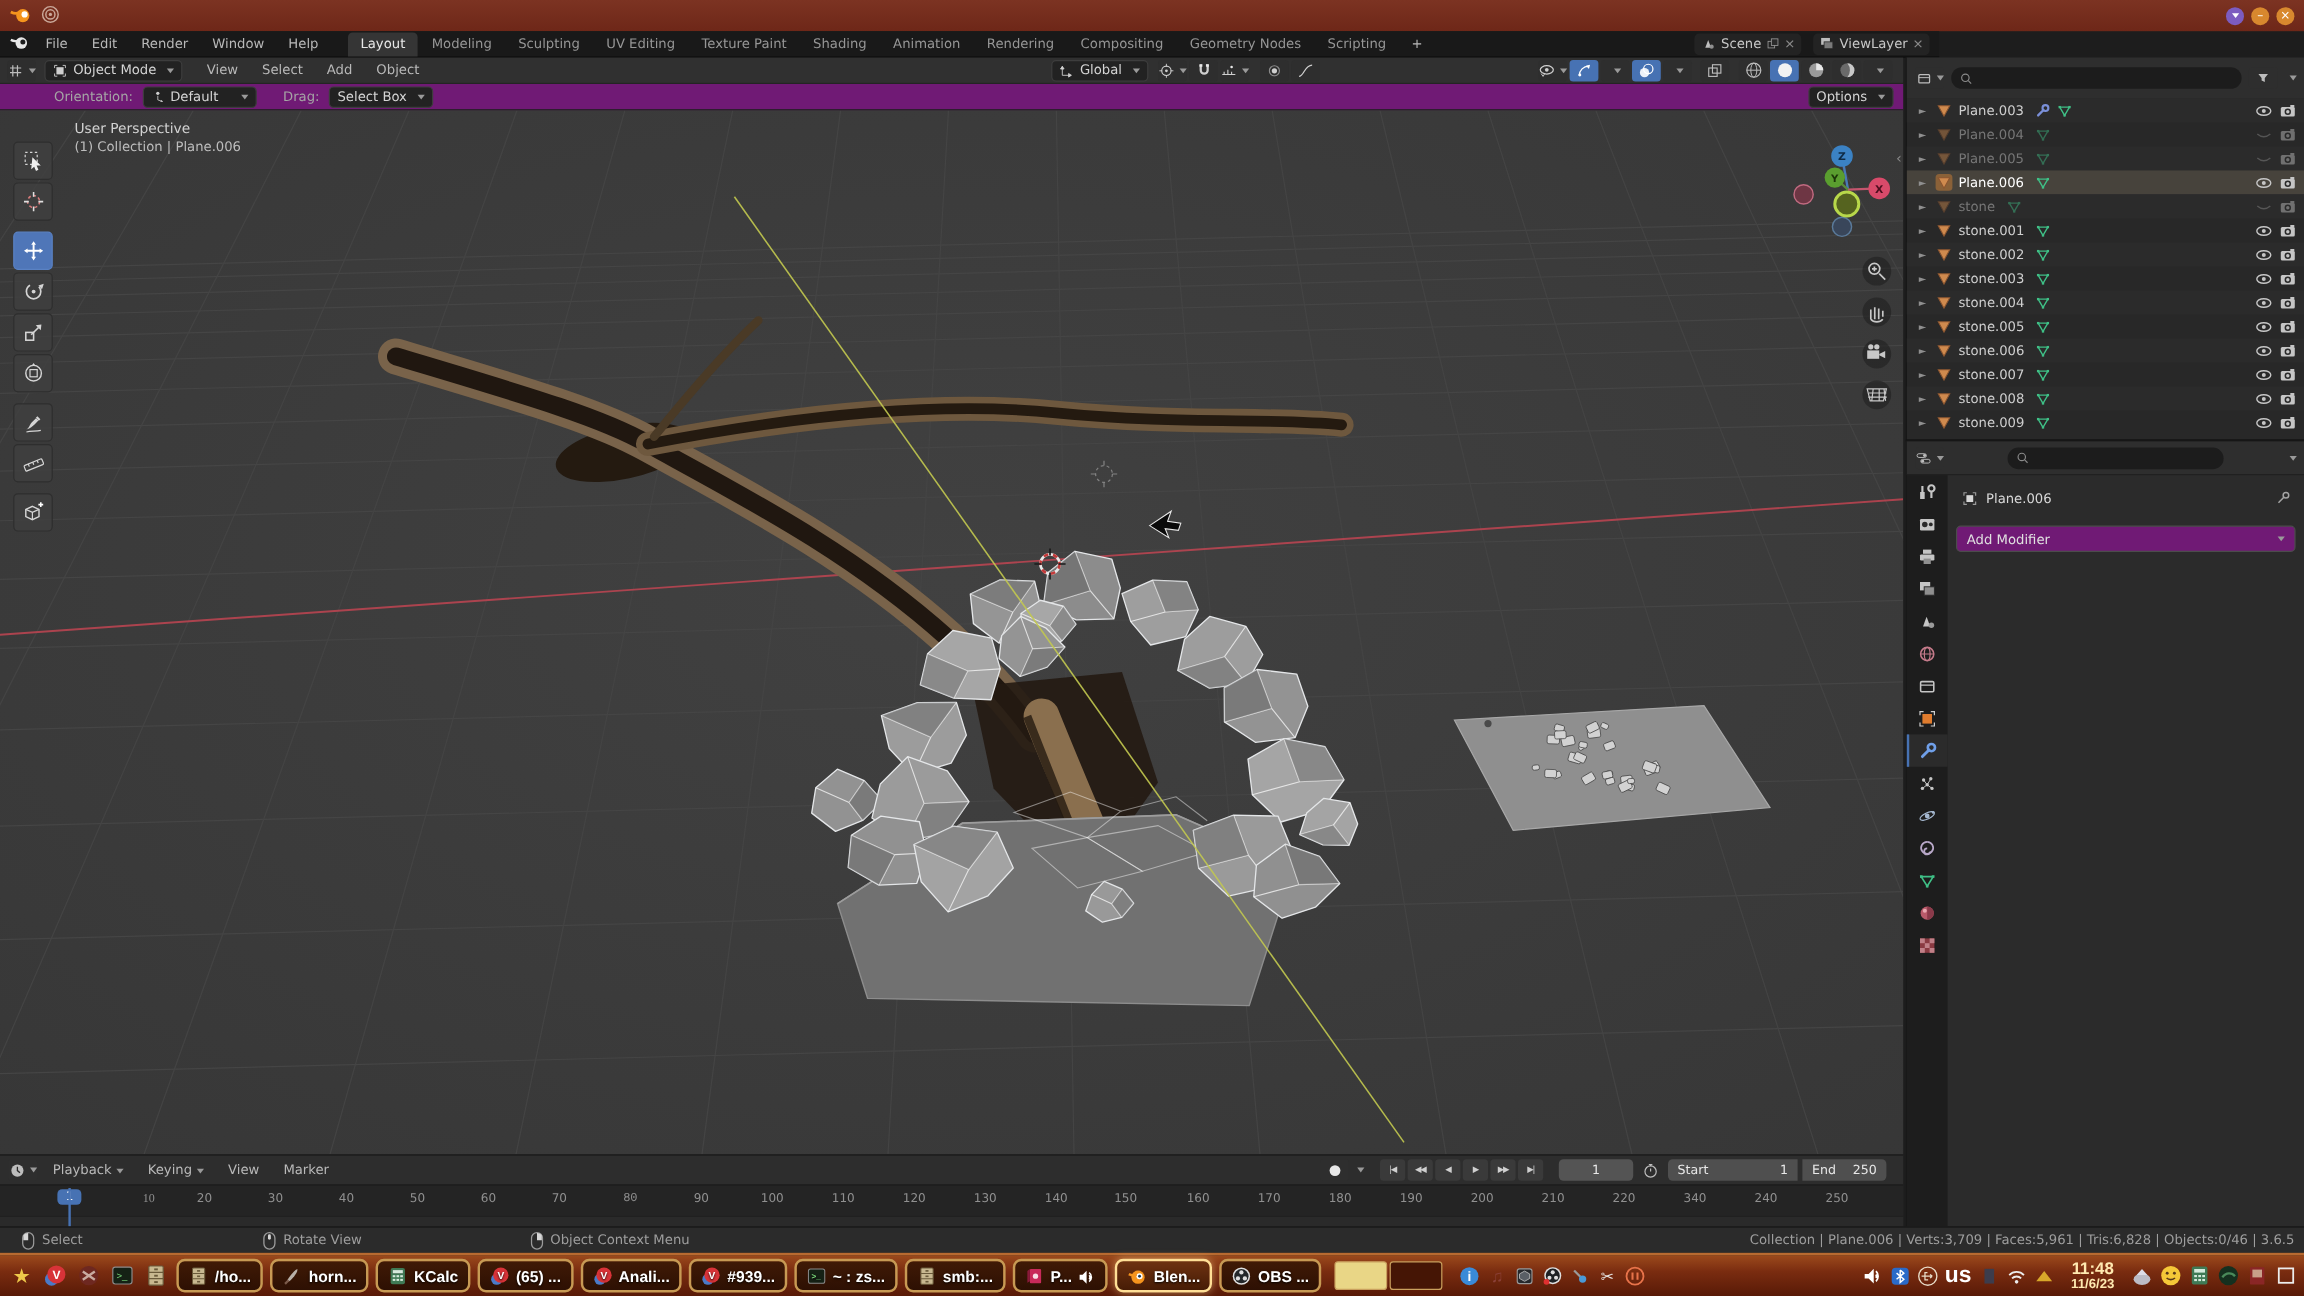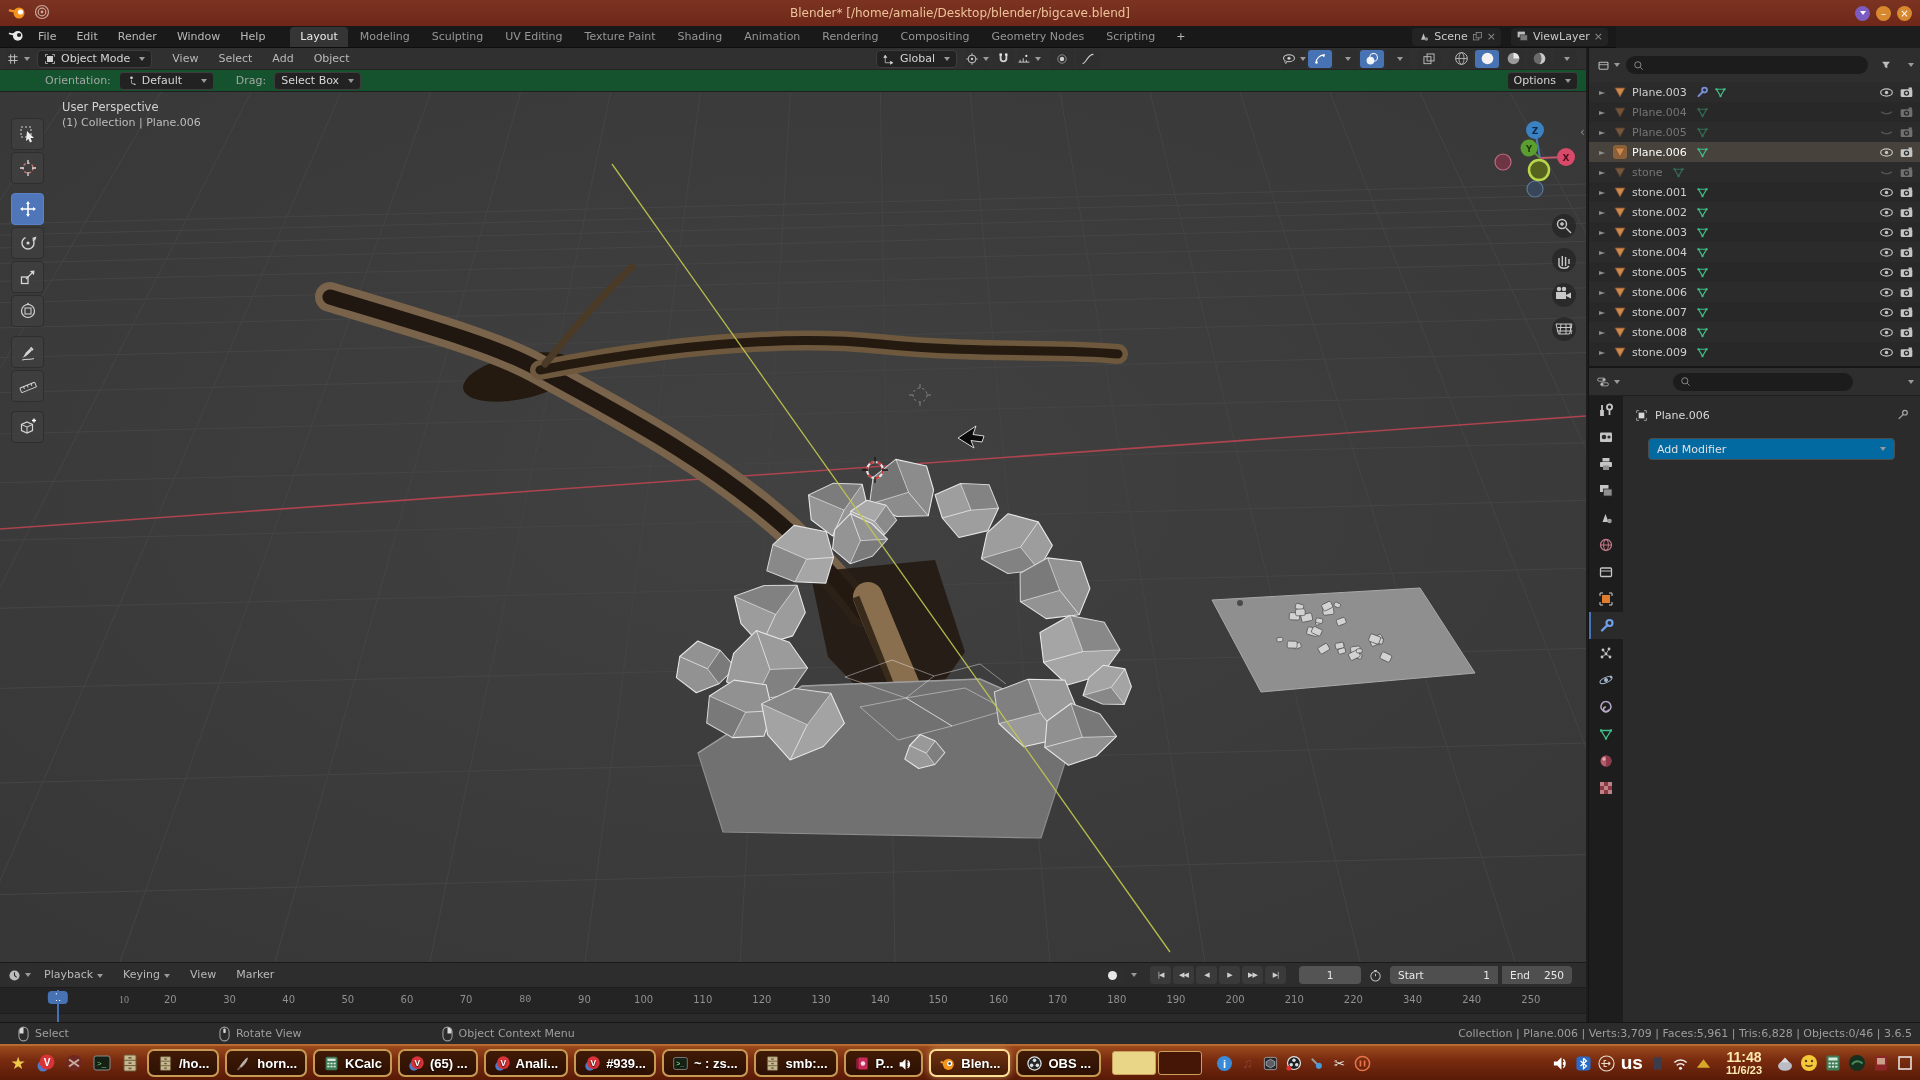--- a/index.html
+++ b/index.html
@@ -17,21 +17,21 @@
 
 #menubar{left:0;top:26px;width:1616px;height:22px;background:#191919;display:flex;align-items:center;border-bottom:1px solid #0e0e0e}
 .menu-item{padding:0 10px;color:#b9b9b9;line-height:22px;cursor:default}
 .ws-wrap{display:flex;align-items:center;margin-left:14px}
 .ws-tab{padding:2px 10px;margin:0 1px;color:#969696;border-radius:4px 4px 0 0;line-height:16px}
 .ws-tab.active{background:#353535;color:#e8e8e8}
 .tb-right{margin-left:auto;display:flex;align-items:center;gap:10px;padding-right:8px}
 .tb-grp{display:flex;align-items:center;background:#232323;border-radius:4px;padding:1px 5px;gap:4px;height:18px}
 
 #vphead{left:0;top:48px;width:1586px;height:22px;background:#303030;display:flex;align-items:center;border-bottom:1px solid #242424}
-#toolset{left:0;top:70px;width:1586px;height:22px;background:#14532d;display:flex;align-items:center;border-bottom:1px solid #1f1f1f}
+#toolset{left:0;top:70px;width:1586px;height:22px;background:#701a75;display:flex;align-items:center;border-bottom:1px solid #1f1f1f}
 .fld{display:flex;align-items:center;background:#222;border:1px solid #3d3d3d;border-radius:4px;height:18px;padding:0 6px;gap:5px;color:#d5d5d5}
 .hbtn{display:flex;align-items:center;justify-content:center;height:18px;min-width:24px;border-radius:3px;background:#2e2e2e;margin:0 1px}
 .hbtn.on{background:#4772b3}
 .lbl{color:#a5a5a5}
 
 #viewport{left:0;top:92px;width:1586px;height:870px;background:#3a3a3a;overflow:hidden}
 #ovl1{left:62px;top:8px;color:#d2d2d2;font-size:11.5px}
 #ovl2{left:62px;top:24px;color:#bdbdbd;font-size:11px}
 #toolbar{left:11px;top:26px;display:flex;flex-direction:column;gap:2px}
 .tool-btn{width:33px;height:32px;border-radius:4px;background:#3f3f3fd9;border:1px solid #2e2e2e;display:flex;align-items:center;justify-content:center}
@@ -52,21 +52,21 @@
 .sel-ico{background:#8a6138;border-radius:3px}
 
 #props{left:1588px;top:368px;width:332px;height:654px;background:#2b2b2b;border-left:1px solid #141414}
 #pr-head{height:28px;display:flex;align-items:center;gap:6px;padding:0 6px;background:#2e2e2e;border-bottom:1px solid #202020}
 #pr-search{flex:1;height:18px;background:#1c1c1c;border-radius:9px;display:flex;align-items:center;padding:0 7px;gap:5px;max-width:180px;margin:0 auto}
 #ptabs{position:absolute;left:0;top:28px;width:34px;bottom:0;background:#1d1d1d}
 .ptab{width:34px;height:27px;display:flex;align-items:center;justify-content:center}
 .ptab.active{background:#2b2b2b;border-left:2px solid #4772b3}
 #pr-body{position:absolute;left:34px;top:28px;right:0;bottom:0}
 #breadcrumb{display:flex;align-items:center;gap:7px;padding:12px 10px 8px 12px;color:#d8d8d8}
-#addmod{margin:8px 25px;height:22px;background:#0369a1;border:1px solid #4c4c4c;border-radius:4px;display:flex;align-items:center;padding:0 8px;color:#e0e0e0}
+#addmod{margin:8px 7px;height:22px;background:#701a75;border:1px solid #4c4c4c;border-radius:4px;display:flex;align-items:center;padding:0 8px;color:#e0e0e0}
 #addmod .caret{margin-left:auto}
 
 #timeline{left:0;top:962px;width:1586px;height:60px;background:#2d2d2d;border-top:1px solid #1a1a1a}
 #tl-head{height:24px;display:flex;align-items:center;padding:0 6px;gap:2px}
 #tl-ruler{position:relative;height:26px;background:#242424;border-top:1px solid #1c1c1c;overflow:hidden}
 .tick{position:absolute;top:6px;transform:translateX(-50%);color:#909090;font-size:10px}
 #framepill{position:absolute;top:3px;transform:translateX(-50%);background:#4772b3;color:#fff;border-radius:4px;padding:1px 7px;font-size:10px}
 #tl-track{height:10px;background:#2a2a2a;border-top:1px solid #1e1e1e}
 #playhead{position:absolute;left:57px;top:27px;width:2px;height:33px;background:#4772b3}
 .tr-btn{width:21px;height:18px;background:#3a3a3a;border-radius:3px;display:flex;align-items:center;justify-content:center;color:#cfcfcf;font-size:7px;margin:0 1px;letter-spacing:-1px}
@@ -101,21 +101,20 @@
           <path d="M1,6 C4,7.5 6,7.5 8,6.5" stroke="#f5941d" stroke-width="2.4" fill="none"></path>
         </svg>
     </span>
     <span class="ic" style="margin-left:8px">
       <svg width="16" height="16" viewBox="0 0 16 16">
           <circle cx="8" cy="8" r="6.5" fill="none" stroke="#caa89a" stroke-width="1.2"></circle>
           <circle cx="8" cy="8" r="3.8" fill="none" stroke="#caa89a" stroke-width="1.2"></circle>
           <circle cx="8" cy="8" r="1.4" fill="#caa89a"></circle>
         </svg>
     </span>
-    <div class="title">Blender* [/home/amalie/Desktop/blender/bigcave.blend]</div>
     <div style="margin-left:auto;display:flex;padding-right:8px">
       <span class="winbtn" style="background:#7c5cc0">
           <span class="caret" style="border-top-color:#fff;margin:0"></span>
         </span>
       <span class="winbtn" style="background:#d8882e">–</span>
       <span class="winbtn" style="background:#d8882e">×</span>
     </div>
   </div>
 
   <div id="menubar" class="abs">

